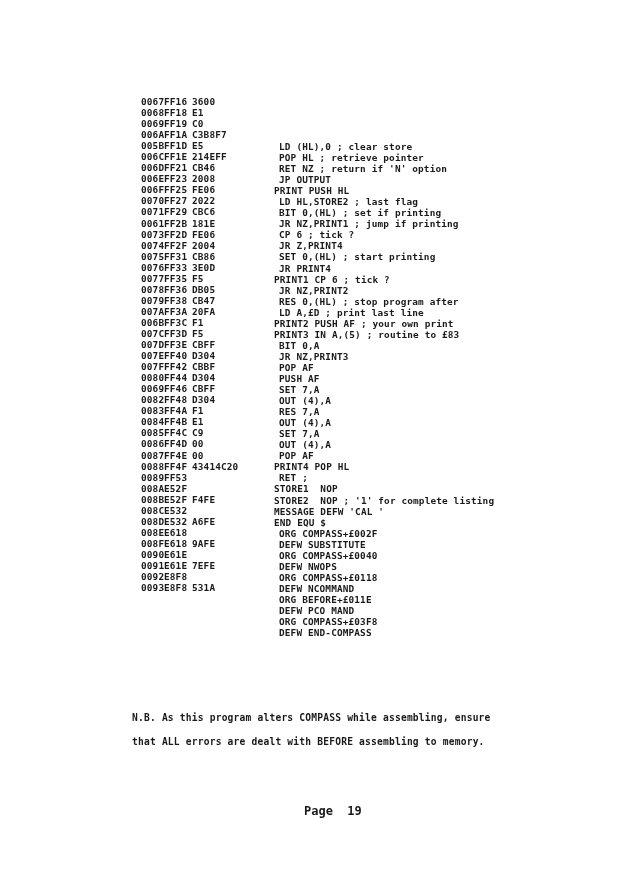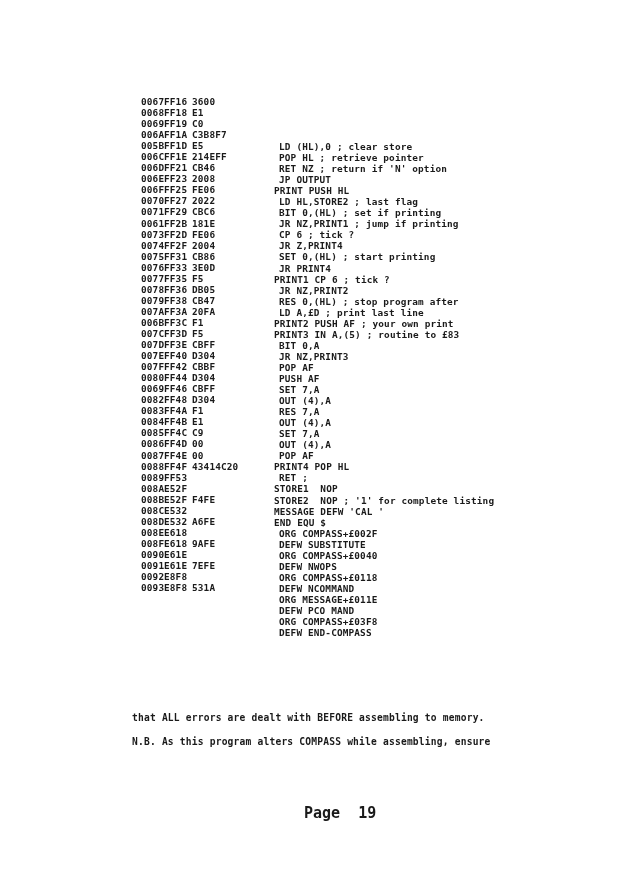--- a/index.html
+++ b/index.html
@@ -7,21 +7,21 @@
          font-family:"DejaVu Sans Mono", monospace; color:#1a1a1a; }
   .listing { position:absolute; left:132px; top:96px; }
   .row { position:relative; height:11.05px; font-size:9.4px; font-weight:bold; line-height:11px; white-space:pre; letter-spacing:0.15px; }
   .row span { position:absolute; top:0; }
   .ln { left:9px; }
   .addr { left:32px; }
   .code { left:60px; }
   .src { left:142px;margin-top:45px; }
   .src.ind { left:147px; }
   .note { position:absolute; left:132px; top:700px; font-size:9.6px; font-weight:bold; line-height:12px; white-space:pre; letter-spacing:0.2px; }
-  .page { position:absolute; left:304px; top:804px; font-size:15px; font-weight:bold; white-space:pre; }
+  .page { position:absolute; left:304px; top:804px; font-size:12px; font-weight:bold; white-space:pre; }
 </style>
 </head>
 <body>
 
 <div class="listing" id="listing">
     <div class="row"><span class="ln">0067</span><span class="addr">FF16</span><span class="code">3600</span><span class="src ind">LD (HL),0 ; clear store</span></div>
     <div class="row"><span class="ln">0068</span><span class="addr">FF18</span><span class="code">E1</span><span class="src ind">POP HL ; retrieve pointer</span></div>
     <div class="row"><span class="ln">0069</span><span class="addr">FF19</span><span class="code">C0</span><span class="src ind">RET NZ ; return if 'N' option</span></div>
     <div class="row"><span class="ln">006A</span><span class="addr">FF1A</span><span class="code">C3B8F7</span><span class="src ind">JP OUTPUT</span></div>
     <div class="row"><span class="ln">005B</span><span class="addr">FF1D</span><span class="code">E5</span><span class="src">PRINT PUSH HL</span></div>
@@ -54,24 +54,24 @@
     <div class="row"><span class="ln">0086</span><span class="addr">FF4D</span><span class="code">00</span><span class="src">STORE1  NOP</span></div>
     <div class="row"><span class="ln">0087</span><span class="addr">FF4E</span><span class="code">00</span><span class="src">STORE2  NOP ; '1' for complete listing</span></div>
     <div class="row"><span class="ln">0088</span><span class="addr">FF4F</span><span class="code">43414C20</span><span class="src">MESSAGE DEFW 'CAL '</span></div>
     <div class="row"><span class="ln">0089</span><span class="addr">FF53</span><span class="code"></span><span class="src">END EQU $</span></div>
     <div class="row"><span class="ln">008A</span><span class="addr">E52F</span><span class="code"></span><span class="src ind">ORG COMPASS+£002F</span></div>
     <div class="row"><span class="ln">008B</span><span class="addr">E52F</span><span class="code">F4FE</span><span class="src ind">DEFW SUBSTITUTE</span></div>
     <div class="row"><span class="ln">008C</span><span class="addr">E532</span><span class="code"></span><span class="src ind">ORG COMPASS+£0040</span></div>
     <div class="row"><span class="ln">008D</span><span class="addr">E532</span><span class="code">A6FE</span><span class="src ind">DEFW NWOPS</span></div>
     <div class="row"><span class="ln">008E</span><span class="addr">E618</span><span class="code"></span><span class="src ind">ORG COMPASS+£0118</span></div>
     <div class="row"><span class="ln">008F</span><span class="addr">E618</span><span class="code">9AFE</span><span class="src ind">DEFW NCOMMAND</span></div>
-    <div class="row"><span class="ln">0090</span><span class="addr">E61E</span><span class="code"></span><span class="src ind">ORG MESSAGE+£011E</span></div>
+    <div class="row"><span class="ln">0090</span><span class="addr">E61E</span><span class="code"></span><span class="src ind">ORG BEFORE+£011E</span></div>
     <div class="row"><span class="ln">0091</span><span class="addr">E61E</span><span class="code">7EFE</span><span class="src ind">DEFW PCO MAND</span></div>
     <div class="row"><span class="ln">0092</span><span class="addr">E8F8</span><span class="code"></span><span class="src ind">ORG COMPASS+£03F8</span></div>
     <div class="row"><span class="ln">0093</span><span class="addr">E8F8</span><span class="code">531A</span><span class="src ind">DEFW END-COMPASS</span></div>
   </div>
 
 <div class="note">
+<div>N.B. As this program alters COMPASS while assembling, ensure</div>
 <div>that ALL errors are dealt with BEFORE assembling to memory.</div>
-<div>N.B. As this program alters COMPASS while assembling, ensure</div>
 </div>
 
 <div class="page">Page  19</div>
 
 </body></html>

